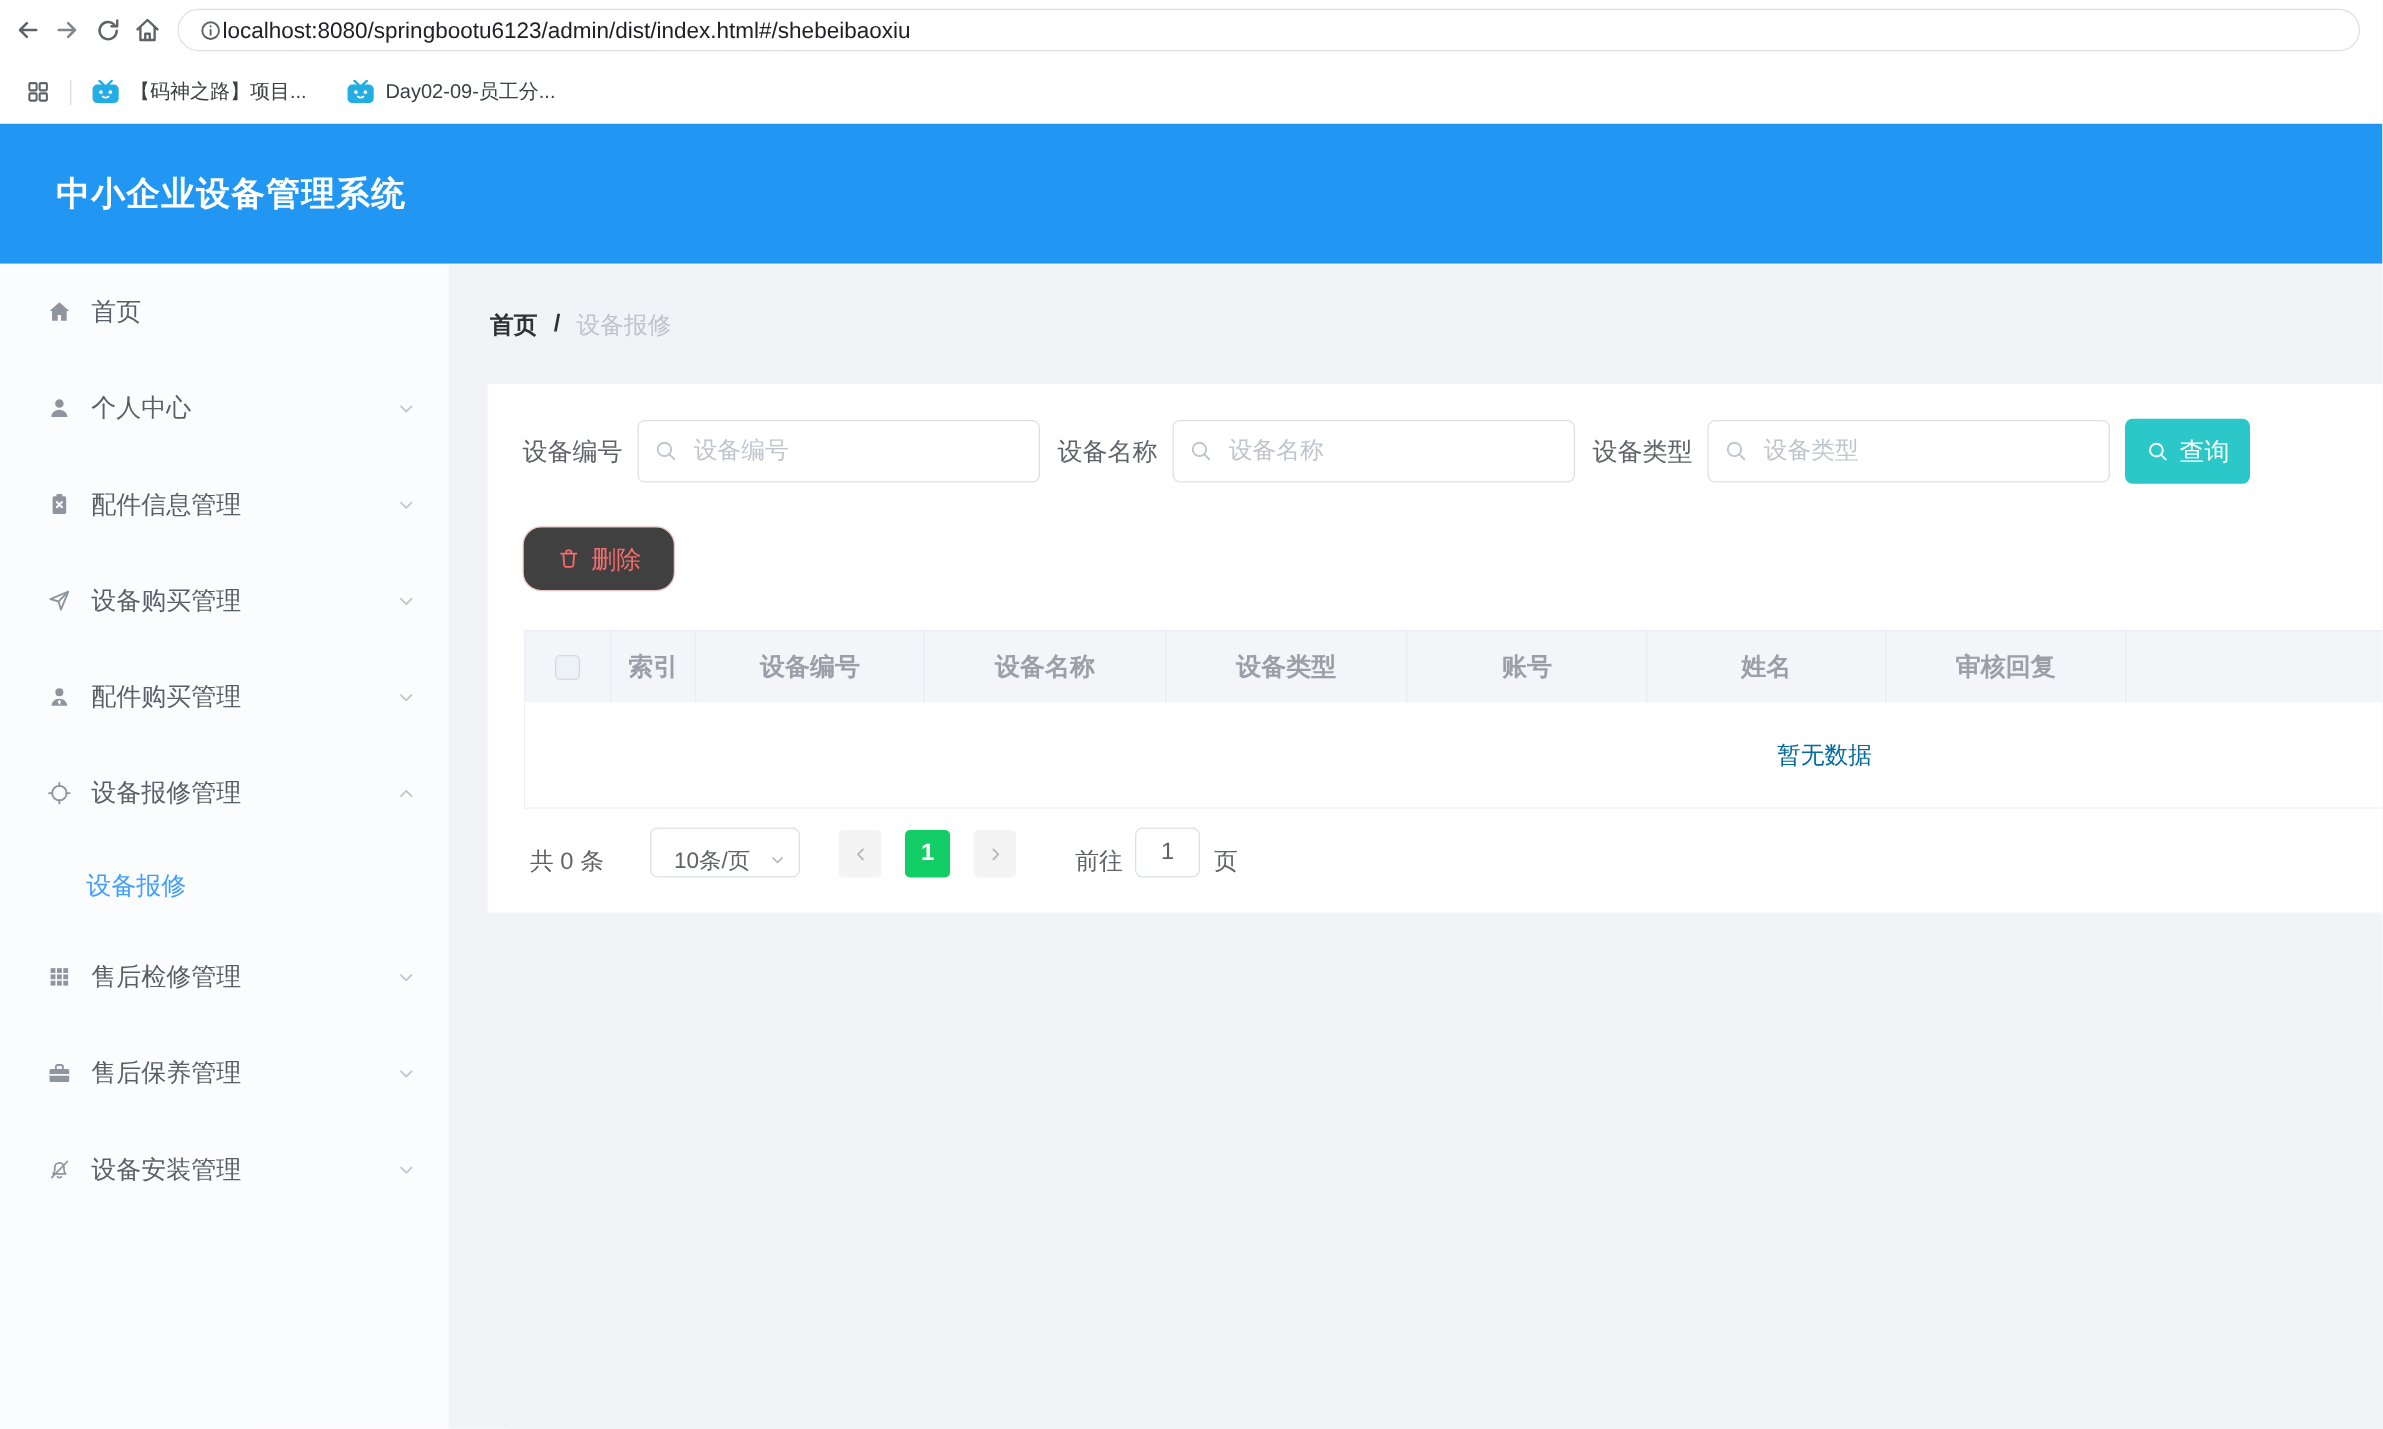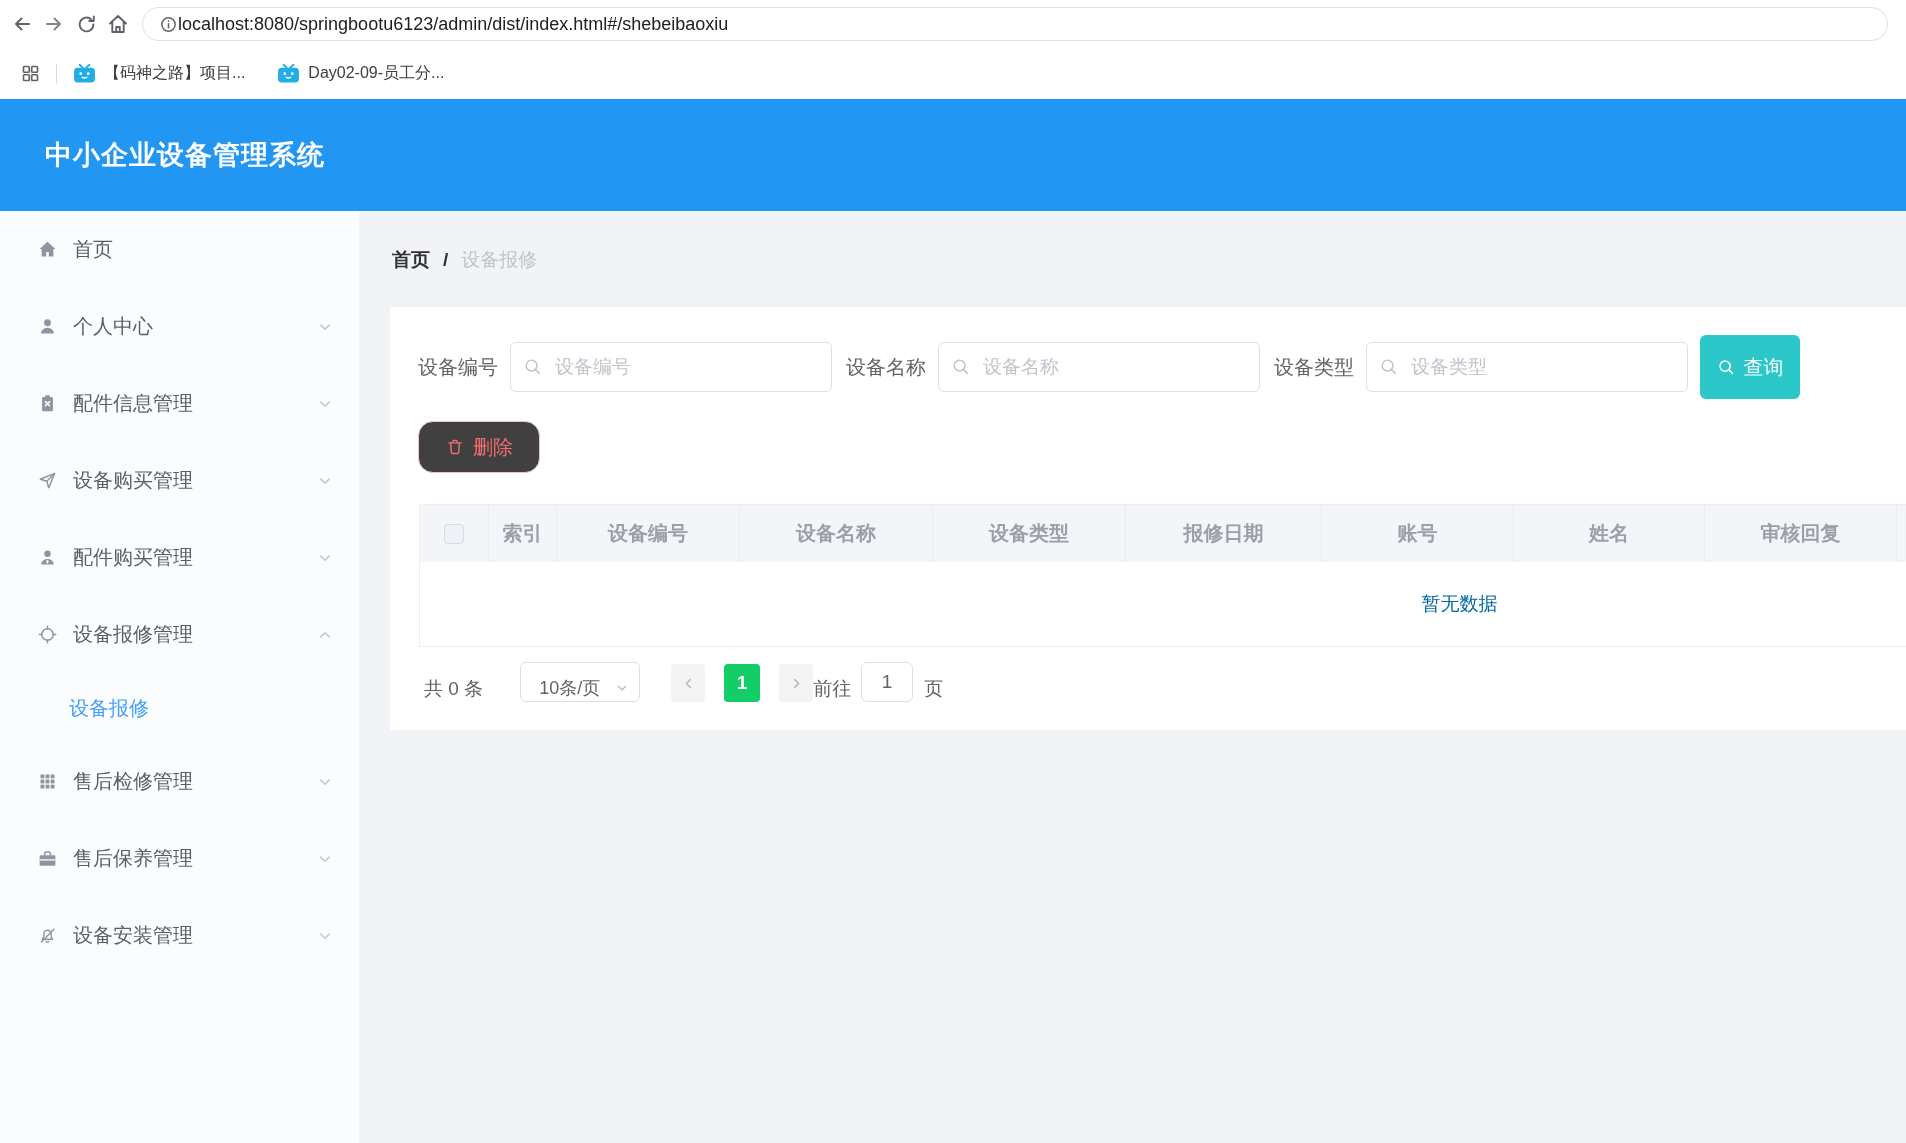--- a/index.html
+++ b/index.html
@@ -46,21 +46,21 @@
   .card { position:absolute; left:31px; top:96px; right:0; height:423px; background:#fff; }
 
   .form-row { position:absolute; left:28px; top:28px; display:flex; align-items:center; }
   .f-label { font-size:20px; color:#5f6368; margin-right:12px; white-space:nowrap; }
   .f-label.gap { margin-left:14px; }
   .input-wrap { position:relative; }
   .input-wrap input { width:322px; height:50px; border:1px solid #dcdfe6; border-radius:6px;
                       padding:0 14px 0 44px; font-size:19px; color:#606266; outline:none; background:#fff; }
   .input-wrap input::placeholder { color:#c0c4cc; }
   .input-wrap .in-ic { position:absolute; left:13px; top:15px; color:#c0c4cc; }
-  .search-btn { margin-left:12px; width:100px; height:64px; background:#2bc7c9; border:none; border-radius:6px;
+  .search-btn { margin-left:12px; width:100px; height:52px; background:#2bc7c9; border:none; border-radius:6px;
                 color:#fff; font-size:20px; display:flex; align-items:center; justify-content:center; gap:8px; cursor:pointer; }
 
   .delete-btn { position:absolute; left:28px; top:114px; width:122px; height:52px; background:#404040;
                 border:1px solid #ecc8c8; border-radius:15px; color:#f56c6c; font-size:20px;
                 display:flex; align-items:center; justify-content:center; gap:8px; cursor:pointer; }
 
   .table-wrap { position:absolute; left:29px; top:197px; right:0; overflow:hidden; }
   .thead { display:flex; width:2080px; height:58px; background:#f3f5f9;
            border-top:1px solid #ebeef5; border-left:1px solid #ebeef5; }
   .th { display:flex; align-items:center; justify-content:center; height:100%;
@@ -78,21 +78,21 @@
   .pg-total { margin-right:37px; white-space:nowrap; }
   .pg-select { width:120px; height:40px; border:1px solid #dcdfe6; border-radius:6px; background:#fff;
                display:flex; align-items:center; justify-content:space-between; padding:12px 10px 0 18px;
                font-size:18px; color:#606266; cursor:pointer; }
   .pg-btn { width:34px; height:38px; background:#f4f4f5; border:none; border-radius:4px;
             display:flex; align-items:center; justify-content:center; cursor:pointer; }
   .pg-prev { margin-left:31px; }
   .pg-cur { margin-left:19px; width:36px; height:38px; background:#13ce66; border:none; border-radius:4px;
             color:#fff; font-size:19px; font-weight:bold; display:flex; align-items:center; justify-content:center; cursor:pointer; }
   .pg-next { margin-left:19px; }
-  .pg-goto { }
+  .pg-goto { margin-left:47px; }
   .pg-input { margin-left:10px; width:52px; height:40px; border:1px solid #dcdfe6; border-radius:6px;
               text-align:center; font-size:19px; color:#606266; outline:none; }
   .pg-unit { margin-left:11px; }
 </style>
 </head>
 <body>
 
 <div class="toolbar">
   <div class="nav-btn">
     <svg width="24" height="24" viewBox="0 0 24 24" fill="none" stroke="#5f6368" stroke-width="2" stroke-linecap="round" stroke-linejoin="round">
@@ -330,21 +330,20 @@
 
     <div class="table-wrap">
       <div class="thead">
         <div class="th c0">
           <div class="checkbox"></div>
         </div>
         <div class="th c1">索引</div>
         <div class="th c2">设备编号</div>
         <div class="th c3">设备名称</div>
         <div class="th c4">设备类型</div>
-        <div class="th c5">报修日期</div>
         <div class="th c6">账号</div>
         <div class="th c7">姓名</div>
         <div class="th c8">审核回复</div>
         <div class="th cf"></div>
       </div>
       <div class="tbody-empty">
         <span class="empty-text">暂无数据</span>
       </div>
     </div>
 

